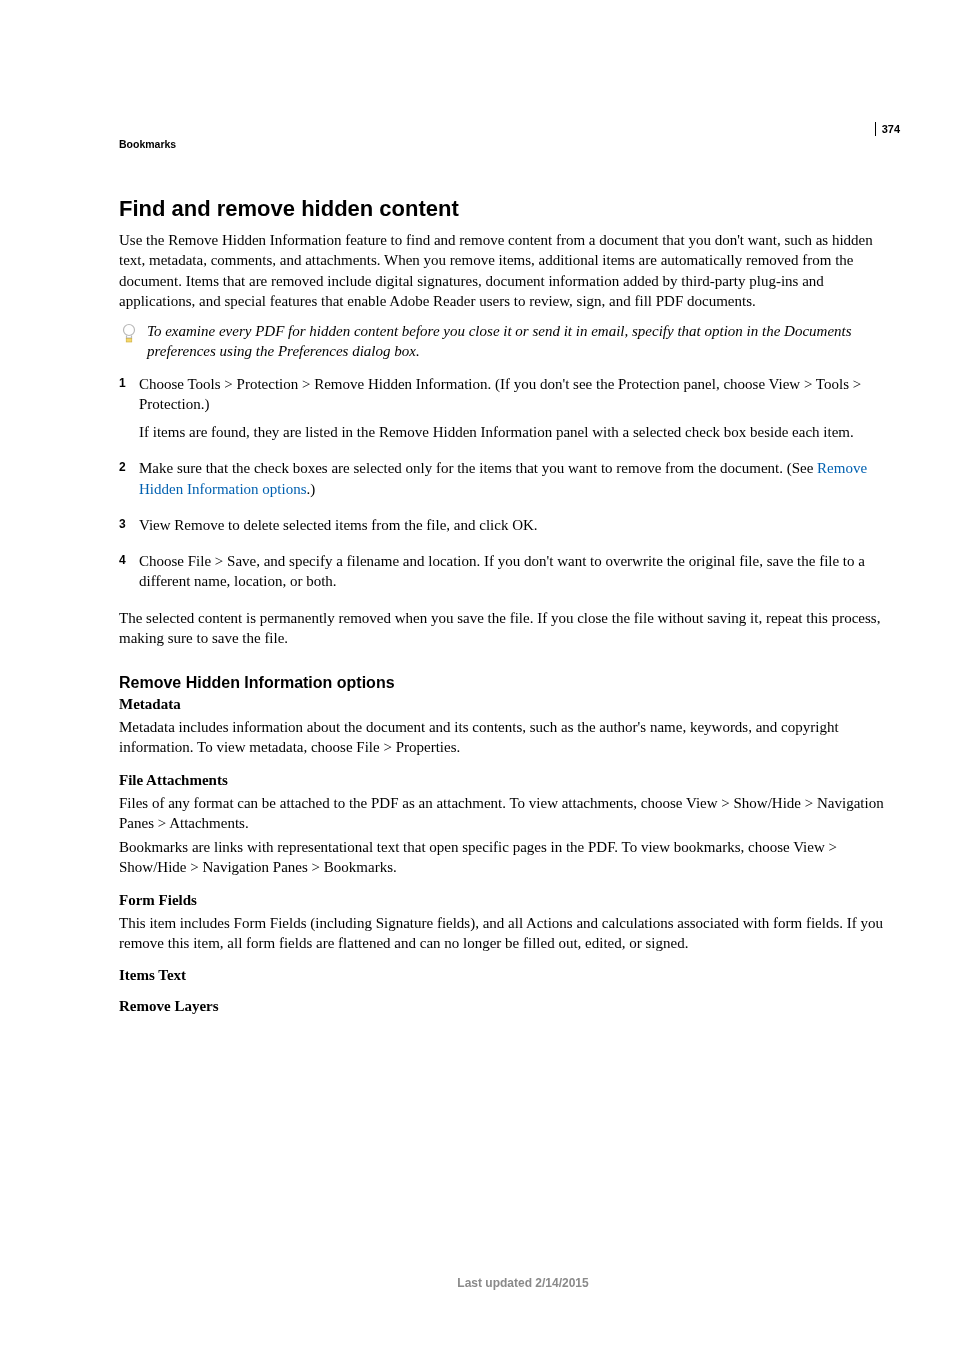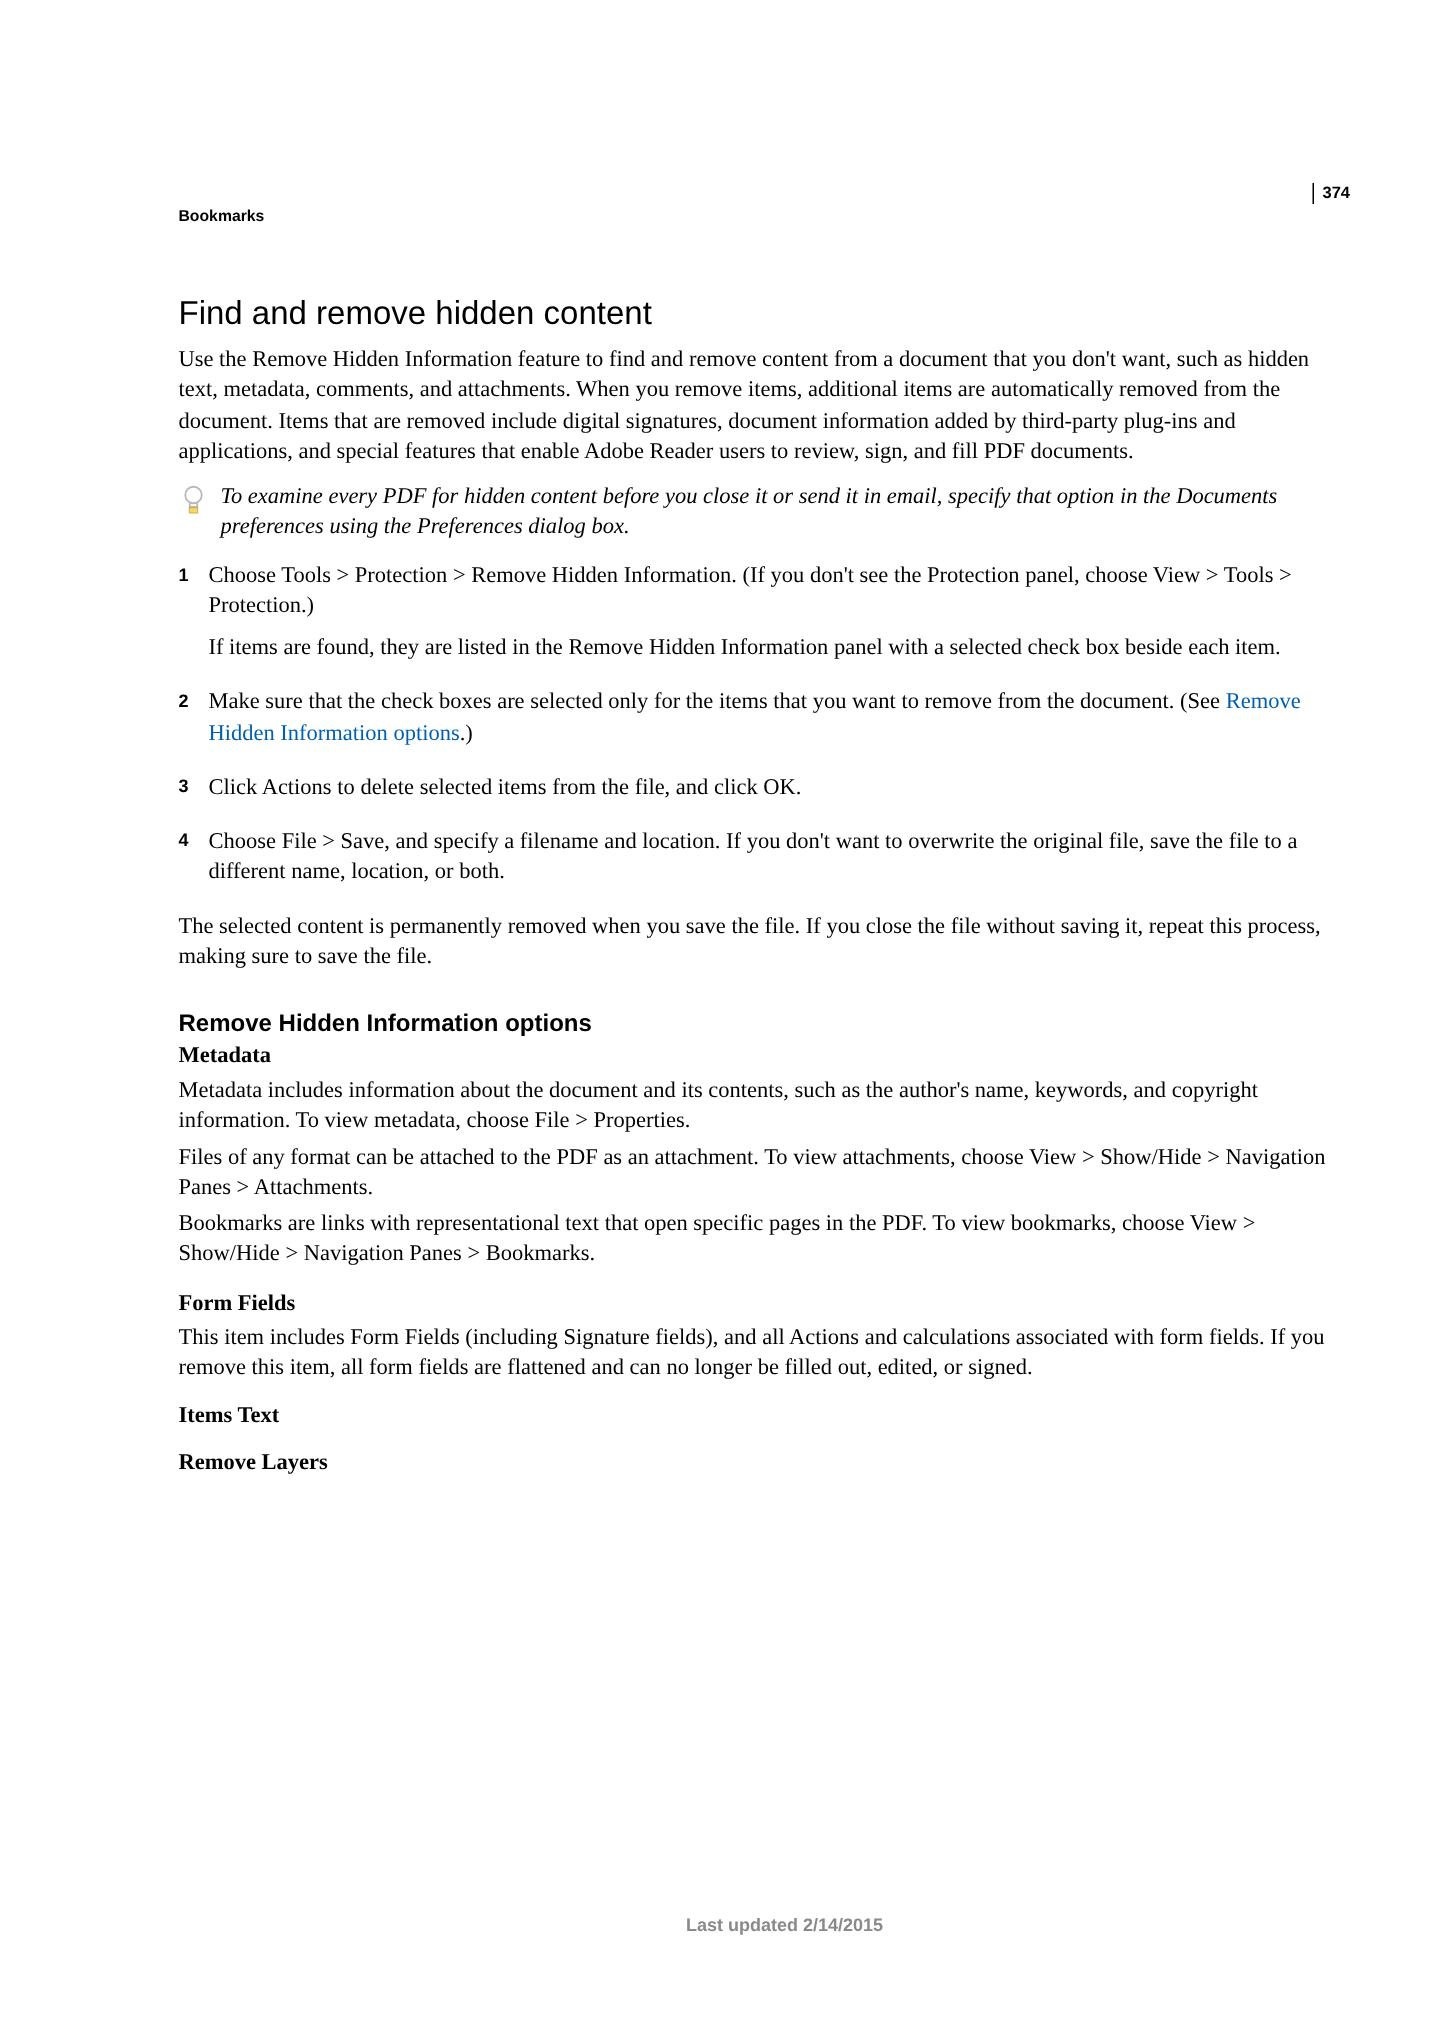--- a/index.html
+++ b/index.html
@@ -32,21 +32,21 @@
   }
   .breadcrumb {
     font-family: "Myriad Pro", "Helvetica Neue", Arial, sans-serif;
     font-size: 10.5px;
     font-weight: 700;
     margin-bottom: 46px;
   }
   h1.heading {
     font-family: "Myriad Pro", "Helvetica Neue", Arial, sans-serif;
     font-size: 22px;
-    font-weight: 400;
+    font-weight: 700;
     margin: 0 0 8px 0;
   }
   p.body {
     margin: 0 0 6px 0;
     line-height: 1.35;
   }
   .intro { margin-bottom: 12px; }
   .tip {
     display: flex;
     align-items: flex-start;
@@ -147,41 +147,42 @@
     </li>
     <li>
       <span class="step-num">2</span>
       <div class="step-body">
         <p><span>Make sure that the check boxes are selected only for the items that you want to remove from the document. (See </span><a href="#" class="link">Remove Hidden Information options</a><span>.)</span></p>
       </div>
     </li>
     <li>
       <span class="step-num">3</span>
       <div class="step-body">
-        <p>Click Actions to delete selected items from the file, and click OK.</p>
+        <p>View Remove to delete selected items from the file, and click OK.</p>
       </div>
     </li>
     <li>
       <span class="step-num">4</span>
       <div class="step-body">
         <p>Choose File &gt; Save, and specify a filename and location. If you don't want to overwrite the original file, save the file to a different name, location, or both.</p>
       </div>
     </li>
   </ol>
 
   <p class="body">The selected content is permanently removed when you save the file. If you close the file without saving it, repeat this process, making sure to save the file.</p>
 
   <h2 class="subhead">Remove Hidden Information options</h2>
 
   <div>
     <p class="term" style="margin-top:4px">Metadata</p>
     <p class="desc">Metadata includes information about the document and its contents, such as the author's name, keywords, and copyright information. To view metadata, choose File &gt; Properties.</p>
   </div>
 
   <div>
+    <p class="term">File Attachments</p>
     <p class="desc">Files of any format can be attached to the PDF as an attachment. To view attachments, choose View &gt; Show/Hide &gt; Navigation Panes &gt; Attachments.</p>
   </div>
 
   <div>
     <p class="desc">Bookmarks are links with representational text that open specific pages in the PDF. To view bookmarks, choose View &gt; Show/Hide &gt; Navigation Panes &gt; Bookmarks.</p>
   </div>
 
 
   <div>
     <p class="term">Form Fields</p>

